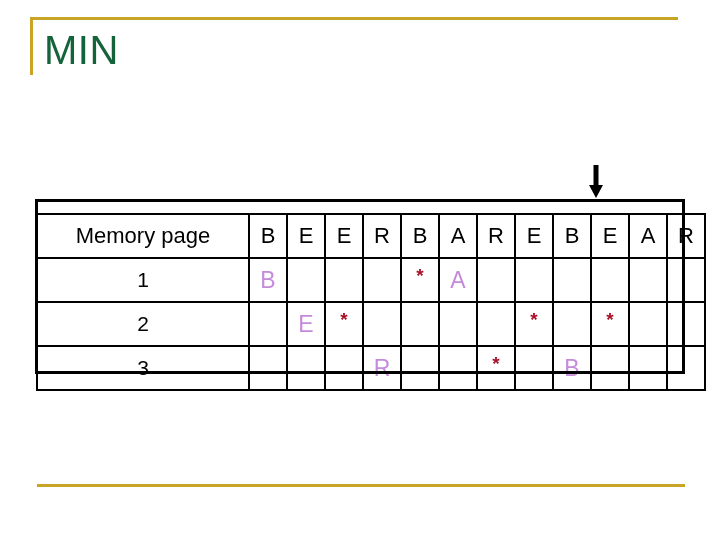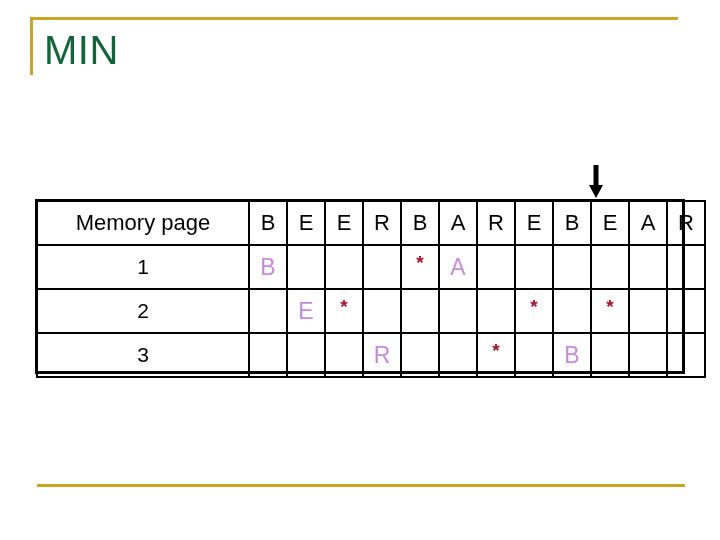--- a/index.html
+++ b/index.html
@@ -61,21 +61,21 @@
     left: 588px;
     top: 165px;
     width: 16px;
     height: 34px;
   }
 
   
   #mem-table {
     position: absolute;
     left: 36px;
-    top: 200px;
+    top: 213px;
     border-collapse: collapse;
     table-layout: fixed;
     background: #ffffff;
   }
   #mem-table td {
     border: 2px solid #000000;
     height: 42px;
     padding: 0;
     text-align: center;
     vertical-align: middle;

